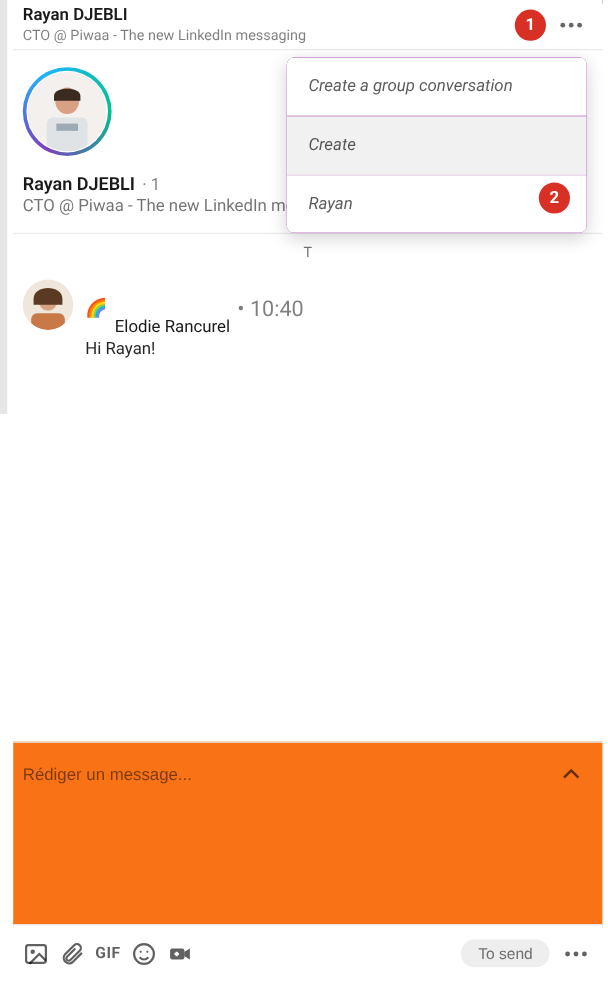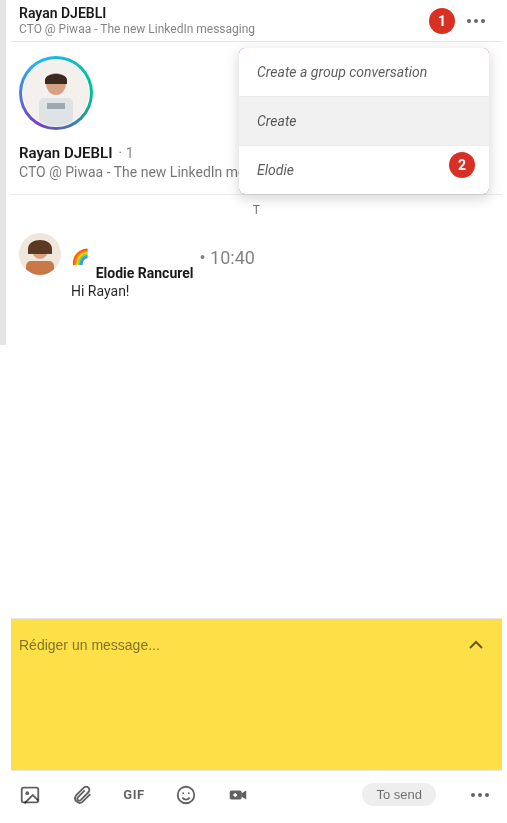--- a/index.html
+++ b/index.html
@@ -107,30 +107,30 @@
     background: #eee; flex: 0 0 42px;
     overflow: hidden;
   }
   .msg .avatar svg { width:100%; height:100%; }
   .msg .body { flex:1; min-width:0; }
   .msg .meta {
     display:flex; align-items:center; gap:6px;
     font-size:14px;
   }
   .msg .meta .rainbow { font-size:15px; }
-  .msg .meta .sender { font-weight:700; color: rgba(0,0,0,0.9); margin-top: 32px; }
+  .msg .meta .sender { font-weight:400; color: rgba(0,0,0,0.9); margin-top: 32px; }
   .msg .meta .time { color: rgba(0,0,0,0.5); font-size:18px; }
   .msg .text { font-size:14px; color: rgba(0,0,0,0.85); padding-top:2px; }
 
   .compose {
     position:absolute;
     left: 11px; right: 5px; bottom: 50px;
     height: 155px;
     border-top: 1px solid #e6e6e6;
-    background:#fde047;
+    background:#f97316;
   }
   .compose .input-row {
     display:flex; align-items:center;
     padding: 14px 14px 0 8px;
   }
   .compose .input {
     flex:1;
     border:none;
     font-size:14px;
     color: rgba(0,0,0,0.9);
@@ -144,21 +144,21 @@
     cursor:pointer;
   }
 
   .toolbar {
     position:absolute;
     left: 11px; right:5px; bottom:5px;
     height: 48px;
     border-top: 1px solid #e6e6e6;
     display:flex; align-items:center;
     padding: 0 8px;
-    gap: 30px;
+    gap: 8px;
     background:#fff;
   }
   .toolbar .ico {
     width: 22px; height: 22px;
     color: rgba(0,0,0,0.62);
     cursor:pointer;
     display:flex; align-items:center; justify-content:center;
   }
   .toolbar .gif-text {
     font-size: 13px; font-weight: 700;
@@ -347,17 +347,17 @@
         <span></span>
       </span>
   </div>
 </div>
 
 <div class="dropdown">
   <div class="item">Create a group conversation</div>
   <div class="sep"></div>
   <div class="item sel">Create</div>
   <div class="sep"></div>
-  <div class="item">Elodie</div>
+  <div class="item">Rayan</div>
 </div>
 
 <div class="badge badge-1">1</div>
 <div class="badge badge-2">2</div>
 
 </body></html>

